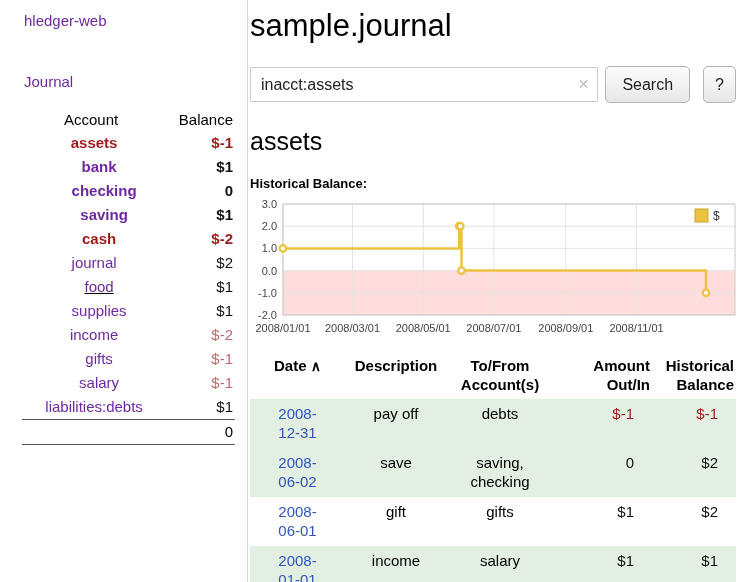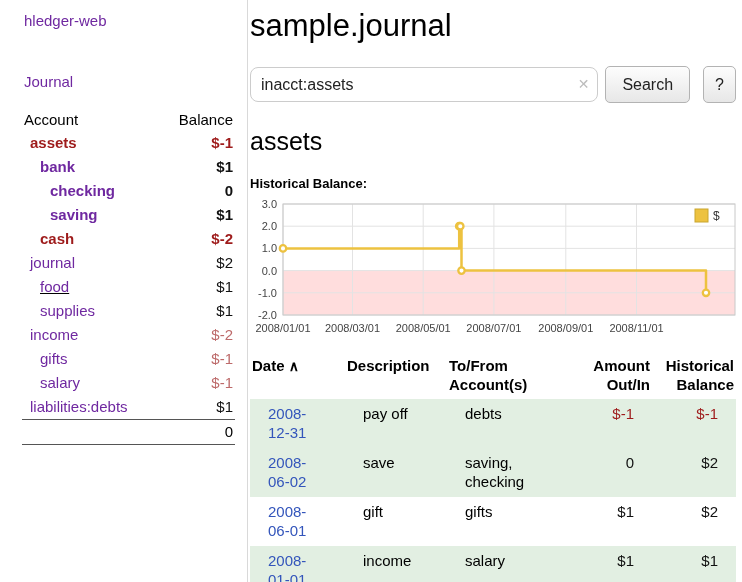--- a/index.html
+++ b/index.html
@@ -7,35 +7,35 @@
   body{font-family:"Liberation Sans",sans-serif;color:#000;font-size:15px}
   .app{position:relative;width:742px;height:582px;overflow:hidden;background:#fff}
 
   
   .sidebar{position:absolute;left:12px;top:0;width:236px;height:582px;border-right:1px solid #d9d9d9;padding:12px 12px 0 10px}
   .brand{display:block;color:var(--purple);text-decoration:none;margin-left:2px;cursor:pointer}
   .navlink{display:block;color:var(--purple);text-decoration:none;margin:44px 0 0 2px;cursor:pointer}
   .accounts{width:100%;border-collapse:collapse;margin-top:18px;font-size:15px}
   .accounts th{font-weight:normal;padding:3px 2px;}
   .accounts td{padding:3px 2px;line-height:18px}
-  .al{text-align:left}.ar{text-align:right}
+  .al{text-align:center}.ar{text-align:right}
   .accounts a{text-decoration:none;cursor:pointer}
   .purple{color:var(--purple)}
   .red{color:var(--red)}
   .softred{color:var(--soft_red)}
   .black{color:#111}
   .b{font-weight:bold}
   .total td{border-top:1px solid #555;border-bottom:1px solid #555;font-weight:normal}
 
   
   .content{position:absolute;left:237px;top:0;width:505px;height:558px;padding:8px 6px 0 13px}
   h1{font-size:31px;font-weight:normal;letter-spacing:0}
   .search-row{display:flex;align-items:center;margin-top:22px}
   .search-box{position:relative;width:352px}
-  .search-box input{width:100%;height:35px;border:1px solid #ccc;border-radius:8px;font-size:16px;font-family:inherit;padding:0 28px 0 10px;color:#222;background:#fff}
+  .search-box input{width:100%;height:35px;border:1px solid #ccc;border-radius:1px;font-size:16px;font-family:inherit;padding:0 28px 0 10px;color:#222;background:#fff}
   .clear{position:absolute;right:9px;top:9px;color:#bdbdbd;font-size:14px;line-height:16px;cursor:pointer}
   .btn{height:37px;margin-left:7px;padding:0 16px;font-size:16px;font-family:inherit;background:linear-gradient(#fdfdfd,#e7e7e7);border:1px solid #b3b3b3;border-radius:5px;color:#222;cursor:pointer}
   .btn.help{margin-left:13px;padding:0 11px}
   h2{font-size:25px;font-weight:normal;margin-top:24px}
   .chart-label{font-weight:bold;font-size:13px;margin-top:20px}
   #chart{margin-top:6px}
 
   
   .register{width:100%;border-collapse:collapse;margin-top:8px;font-size:15px;table-layout:fixed}
   .register th{font-weight:bold;vertical-align:top;padding:2px 2px 5px;line-height:19px}

